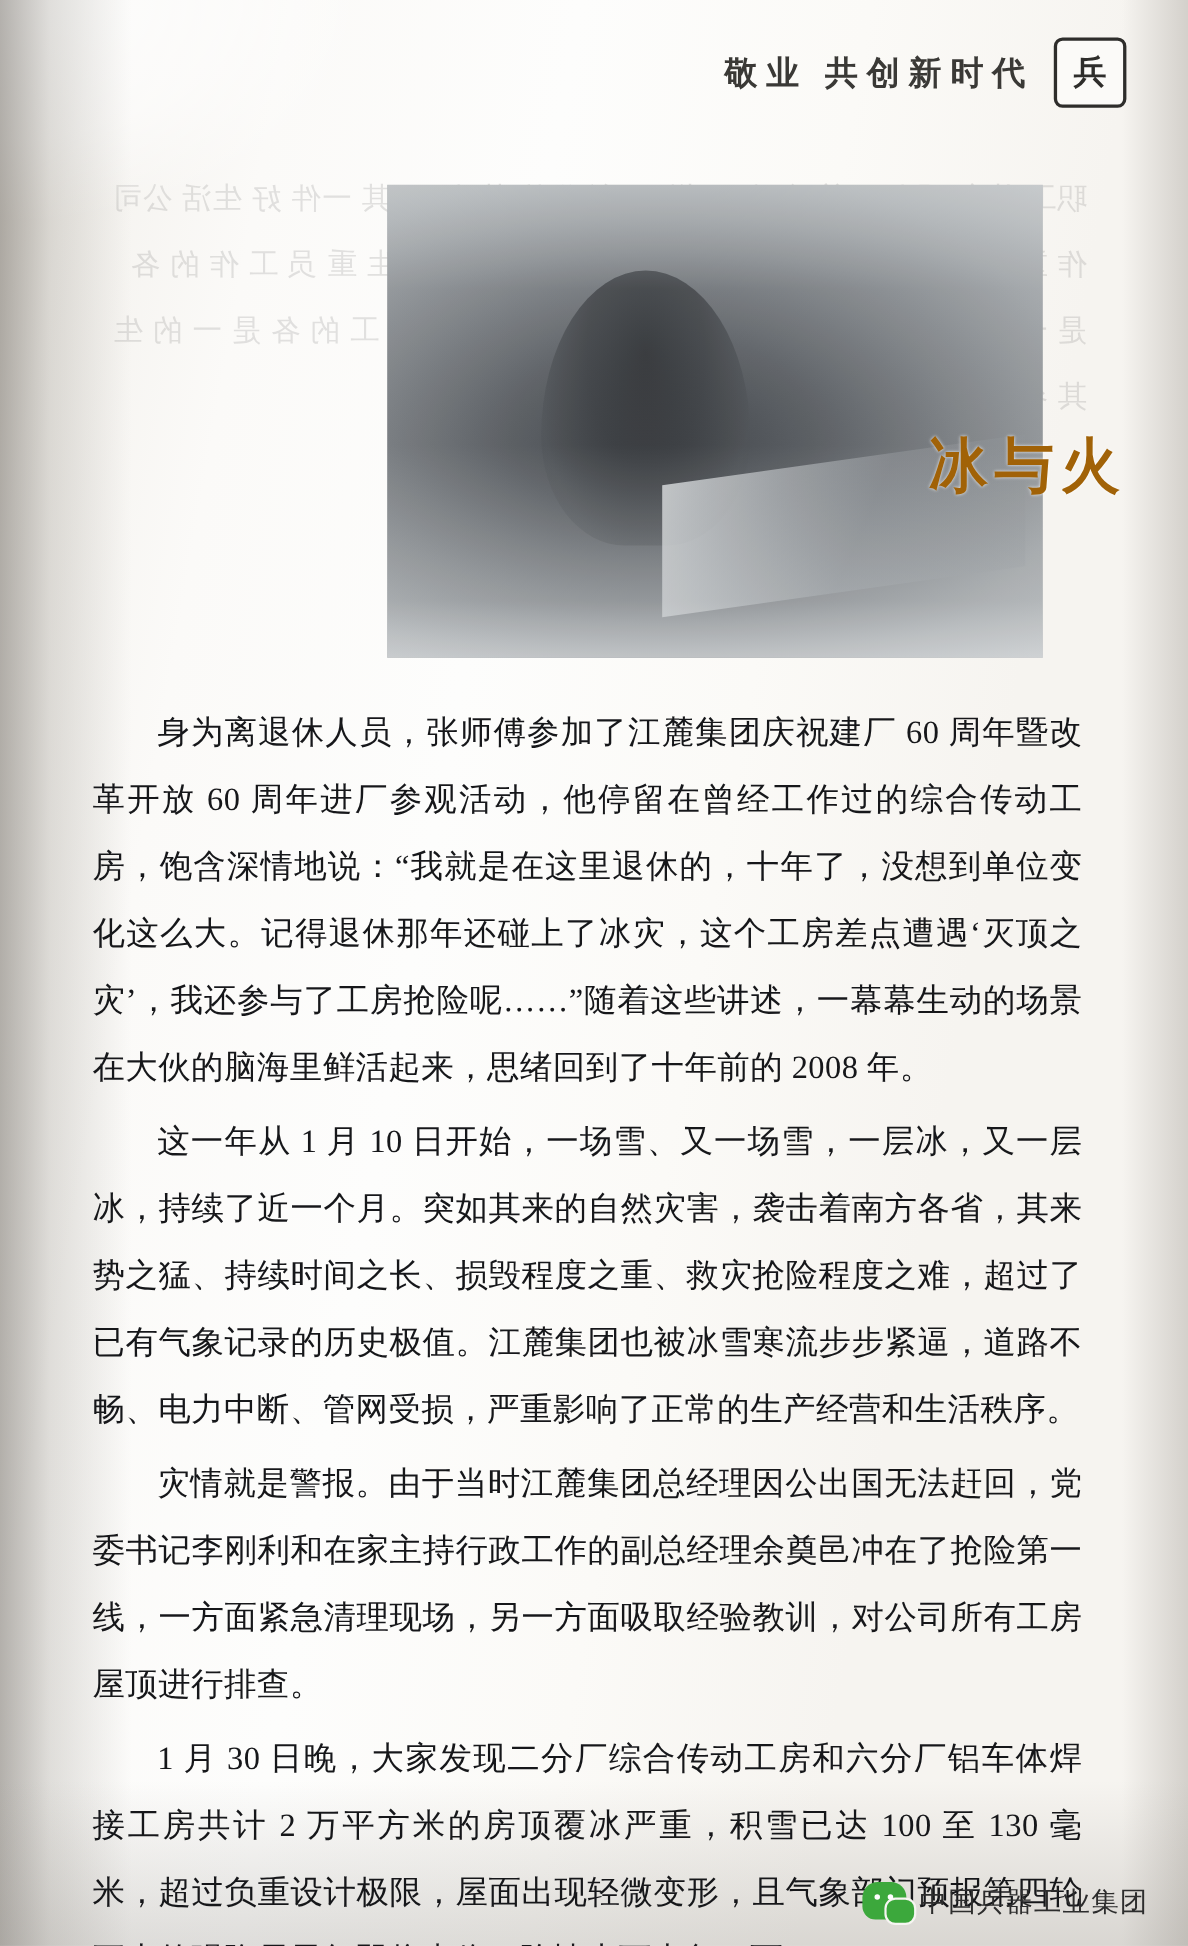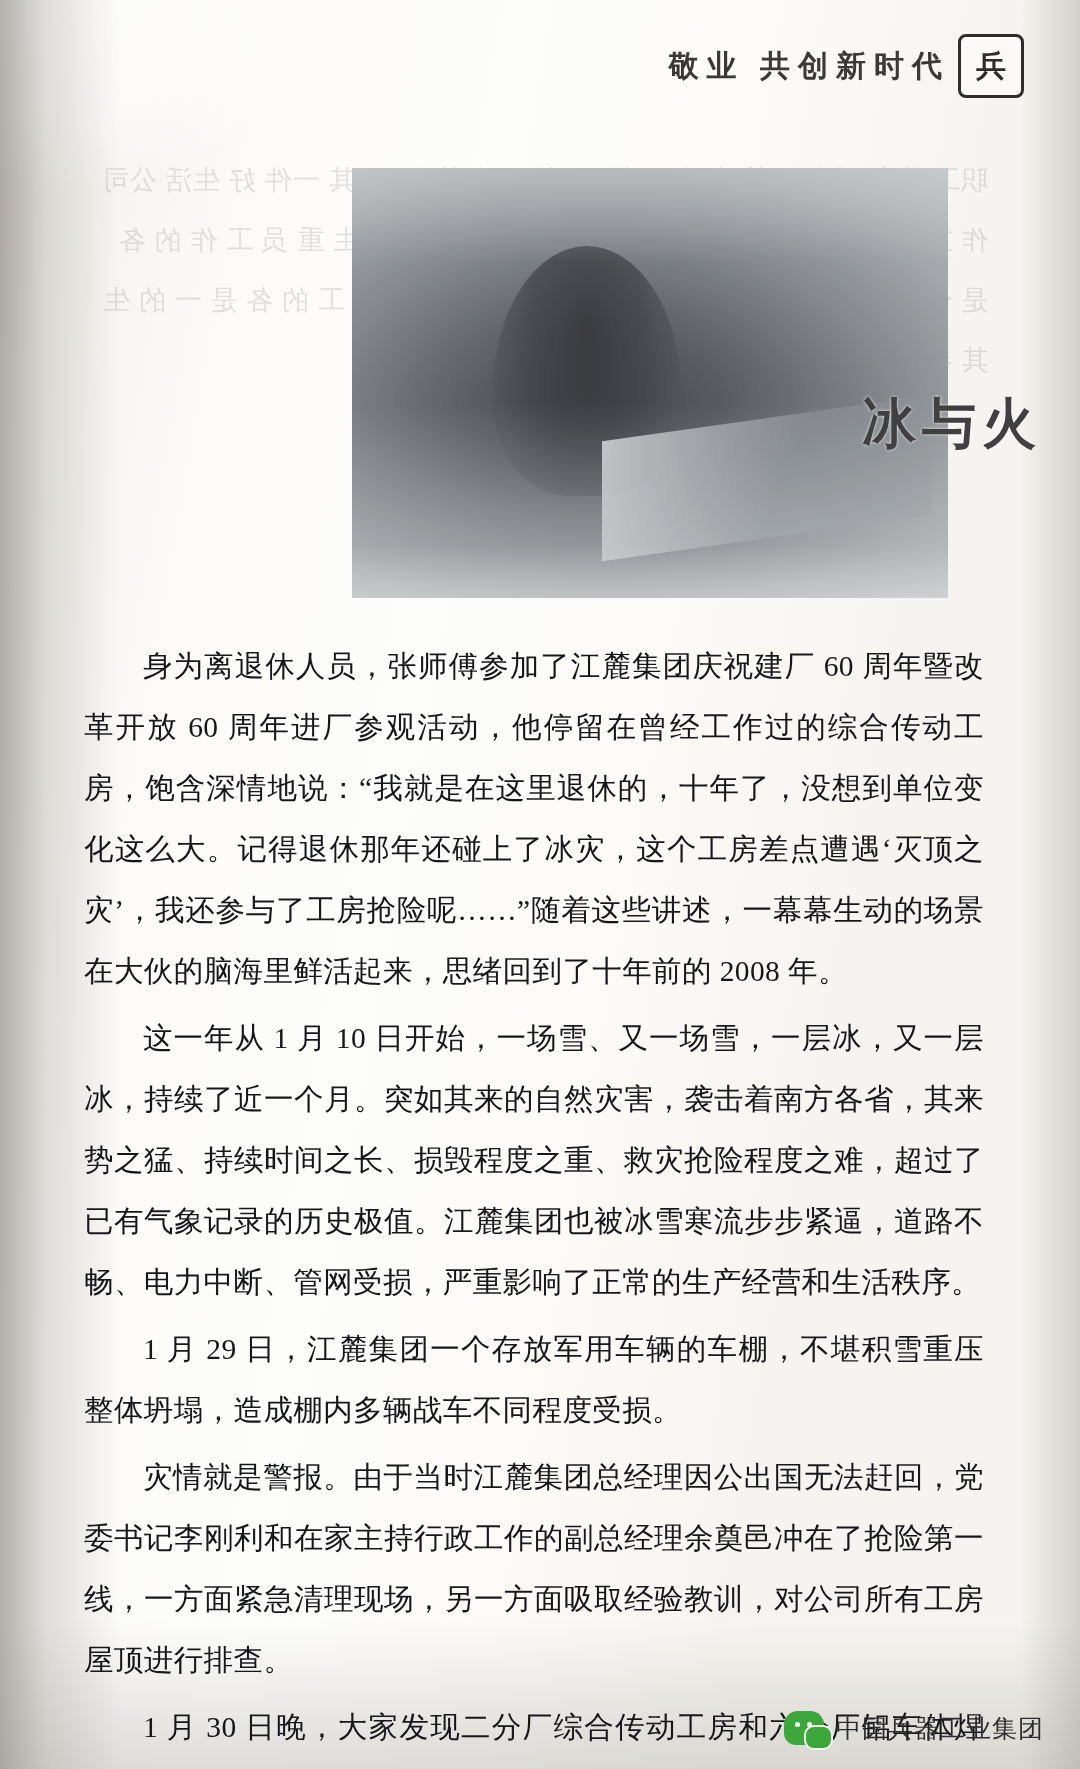--- a/index.html
+++ b/index.html
@@ -71,21 +71,21 @@
     word-break: break-all;
   }
 
   
   .header {
     position: absolute;
     top: 34px;
     right: 56px;
     display: flex;
     align-items: center;
-    gap: 8px;
+    gap: 18px;
   }
   .header-title {
     font-family: "Liberation Serif", serif;
     font-weight: bold;
     font-size: 30px;
     letter-spacing: 8px;
     color: #3a3936;
     white-space: nowrap;
   }
   .header-logo {
@@ -137,27 +137,27 @@
     top: 250px;
     width: 330px;
     height: 120px;
     background: linear-gradient(115deg, rgba(235,238,240,0.85) 0%, rgba(180,185,190,0.35) 55%, rgba(120,126,130,0.1) 100%);
     transform: skewY(-8deg);
   }
 
   
   .headline {
     position: absolute;
-    right: 38px;
+    right: 56px;
     top: 388px;
     font-family: "Liberation Serif", serif;
     font-weight: bold;
     font-size: 54px;
     letter-spacing: 6px;
-    color: #404040;
+    color: #a16207;
     text-shadow: 0 0 3px rgba(255,255,255,0.9);
   }
 
   
   .body-text {
     position: absolute;
     left: 84px;
     top: 636px;
     width: 900px;
   }
@@ -239,21 +239,20 @@
   <div class="photo">
     <div class="photo-figure"></div>
     <div class="photo-ridge"></div>
   </div>
 
   <div class="headline">冰与火</div>
 
   <div class="body-text">
     <p class="para">身为离退休人员，张师傅参加了江麓集团庆祝建厂 60 周年暨改革开放 60 周年进厂参观活动，他停留在曾经工作过的综合传动工房，饱含深情地说：“我就是在这里退休的，十年了，没想到单位变化这么大。记得退休那年还碰上了冰灾，这个工房差点遭遇‘灭顶之灾’，我还参与了工房抢险呢……”随着这些讲述，一幕幕生动的场景在大伙的脑海里鲜活起来，思绪回到了十年前的 2008 年。</p>
     <p class="para">这一年从 1 月 10 日开始，一场雪、又一场雪，一层冰，又一层冰，持续了近一个月。突如其来的自然灾害，袭击着南方各省，其来势之猛、持续时间之长、损毁程度之重、救灾抢险程度之难，超过了已有气象记录的历史极值。江麓集团也被冰雪寒流步步紧逼，道路不畅、电力中断、管网受损，严重影响了正常的生产经营和生活秩序。</p>
-    <p class="para">1 月 29 日，江麓集团一个存放军用车辆的车棚，不堪积雪重压整体坍塌，造成棚内多辆战车不同程度受损。</p>
     <p class="para">灾情就是警报。由于当时江麓集团总经理因公出国无法赶回，党委书记李刚利和在家主持行政工作的副总经理余奠邑冲在了抢险第一线，一方面紧急清理现场，另一方面吸取经验教训，对公司所有工房屋顶进行排查。</p>
     <p class="para">1 月 30 日晚，大家发现二分厂综合传动工房和六分厂铝车体焊接工房共计 2 万平方米的房顶覆冰严重，积雪已达 100 至 130 毫米，超过负重设计极限，屋面出现轻微变形，且气象部门预报第四轮更大的强降雪天气即将来临，险情十万火急。两</p>
   </div>
 
   <div class="footer">
     <div class="wechat-icon">
       <span class="wechat-bubble"></span>
     </div>
     <div class="footer-label">中国兵器工业集团</div>
   </div>

